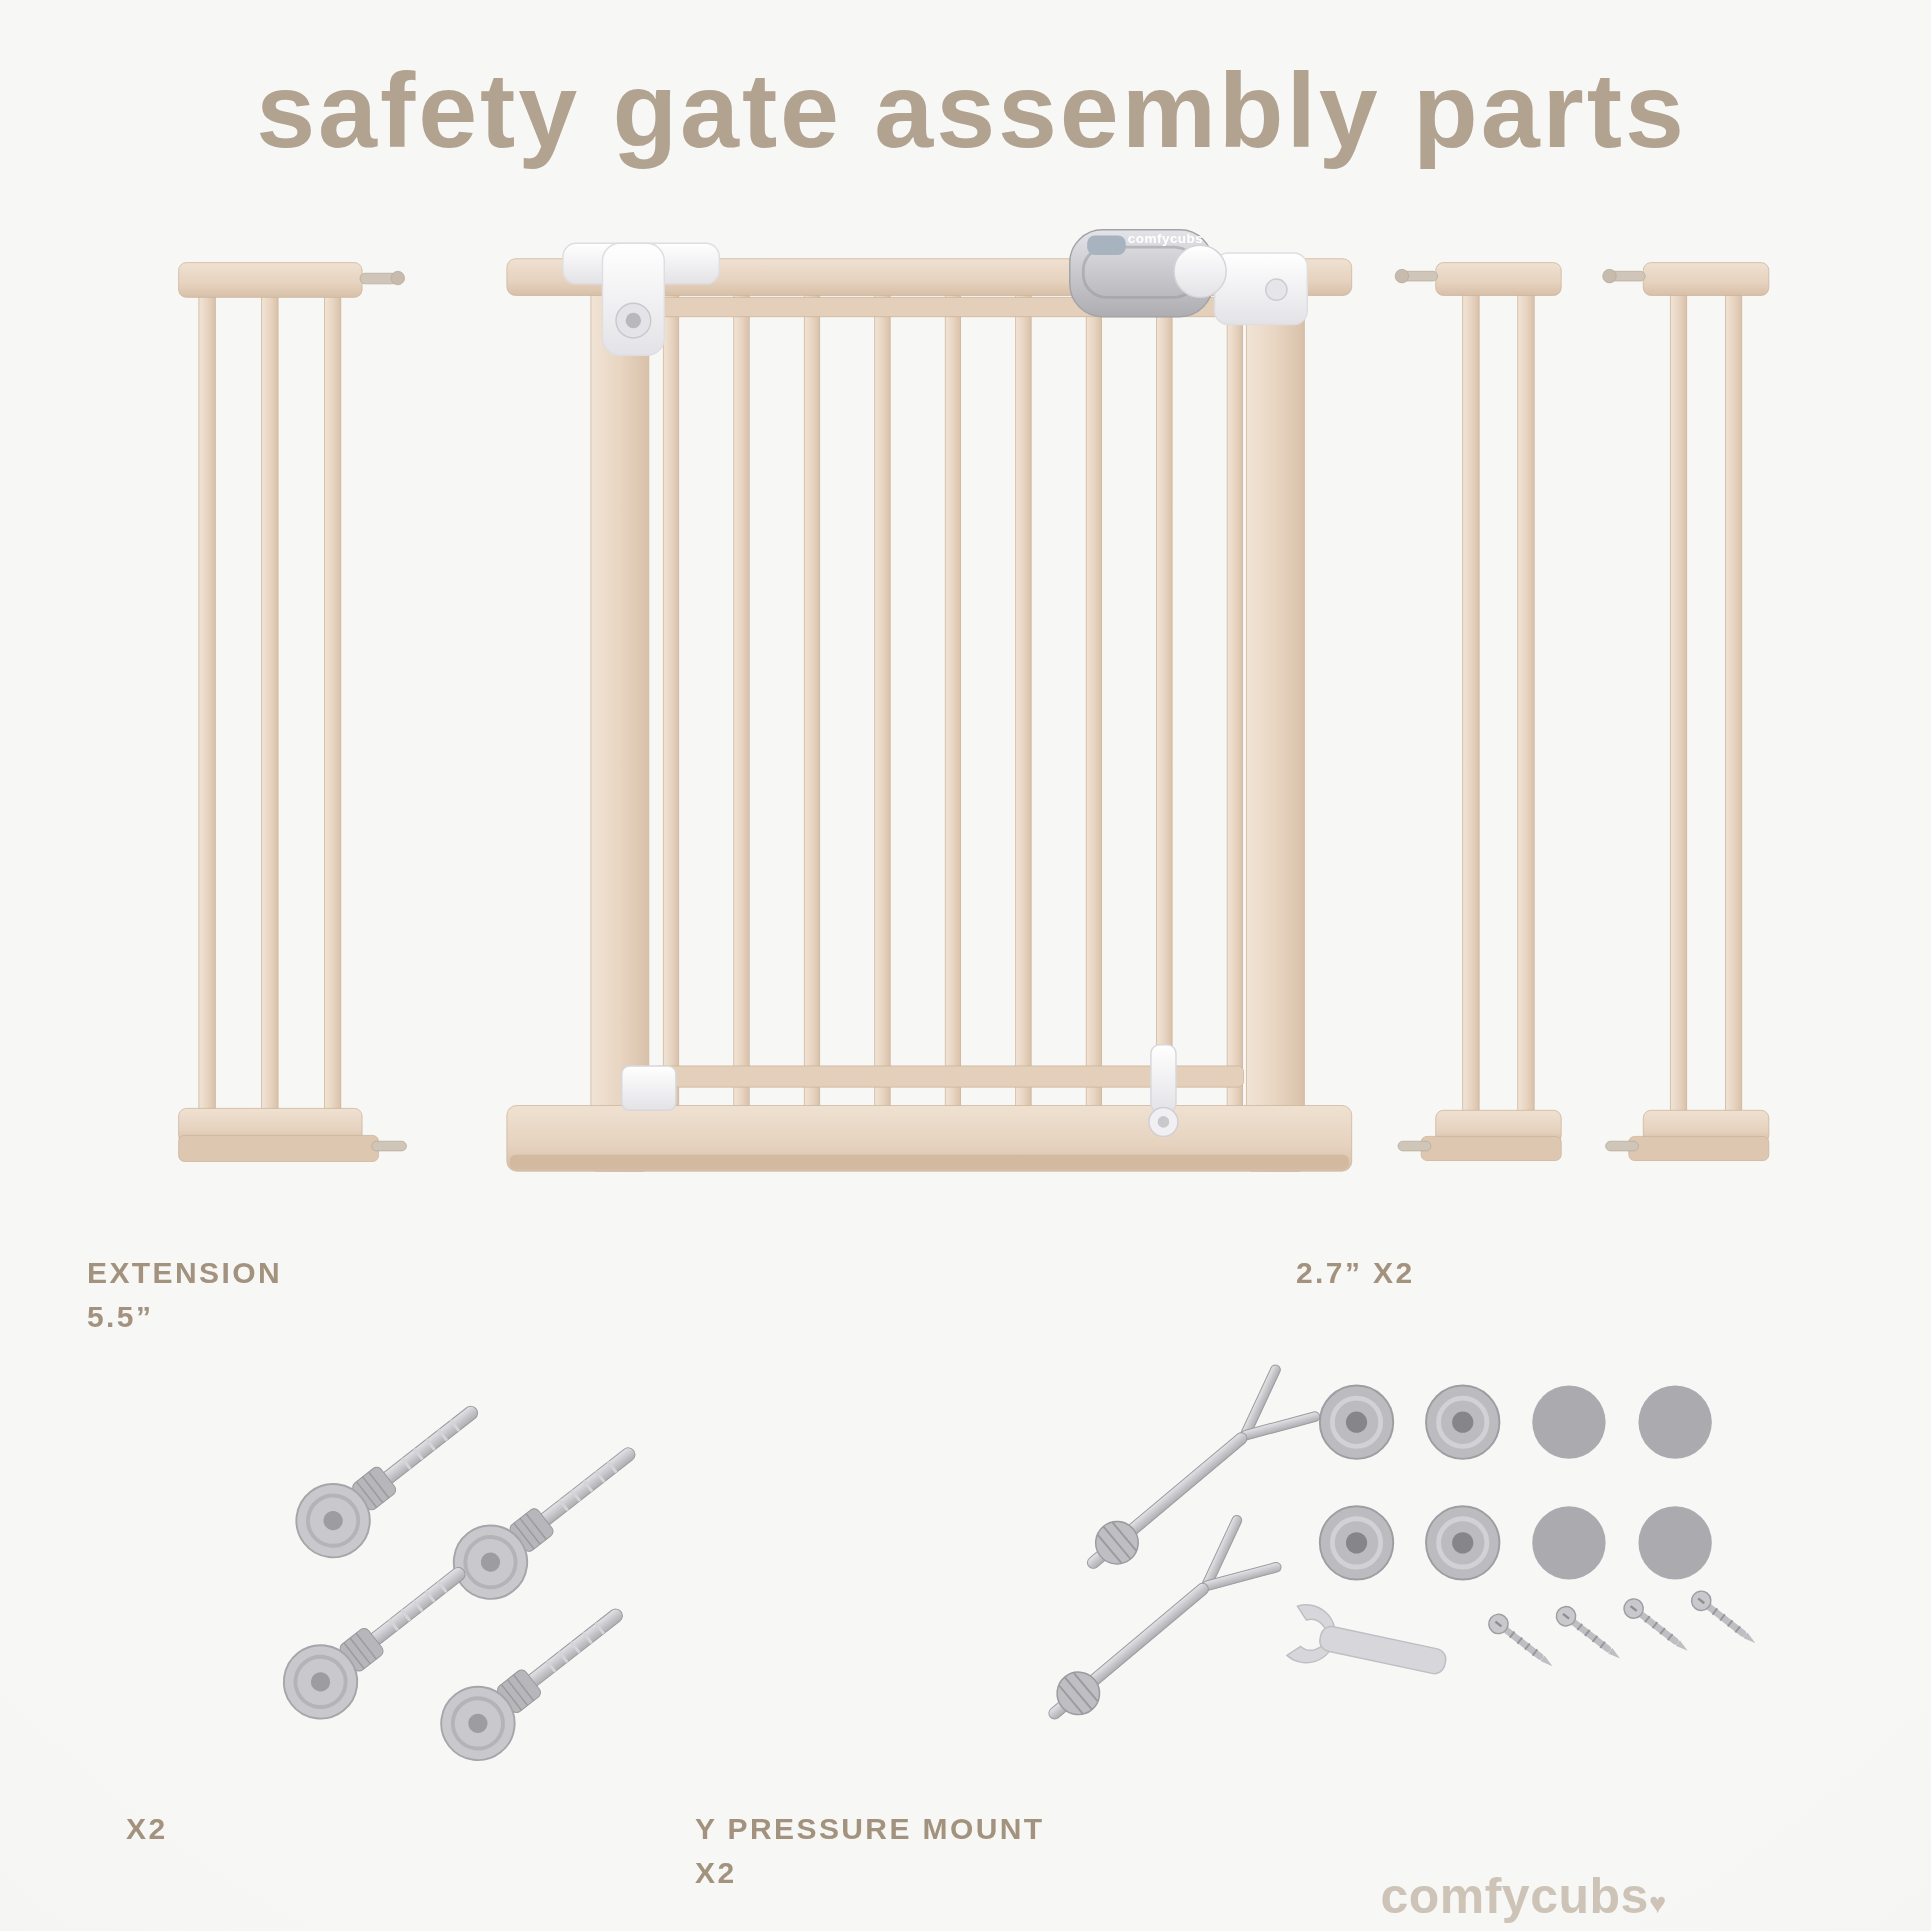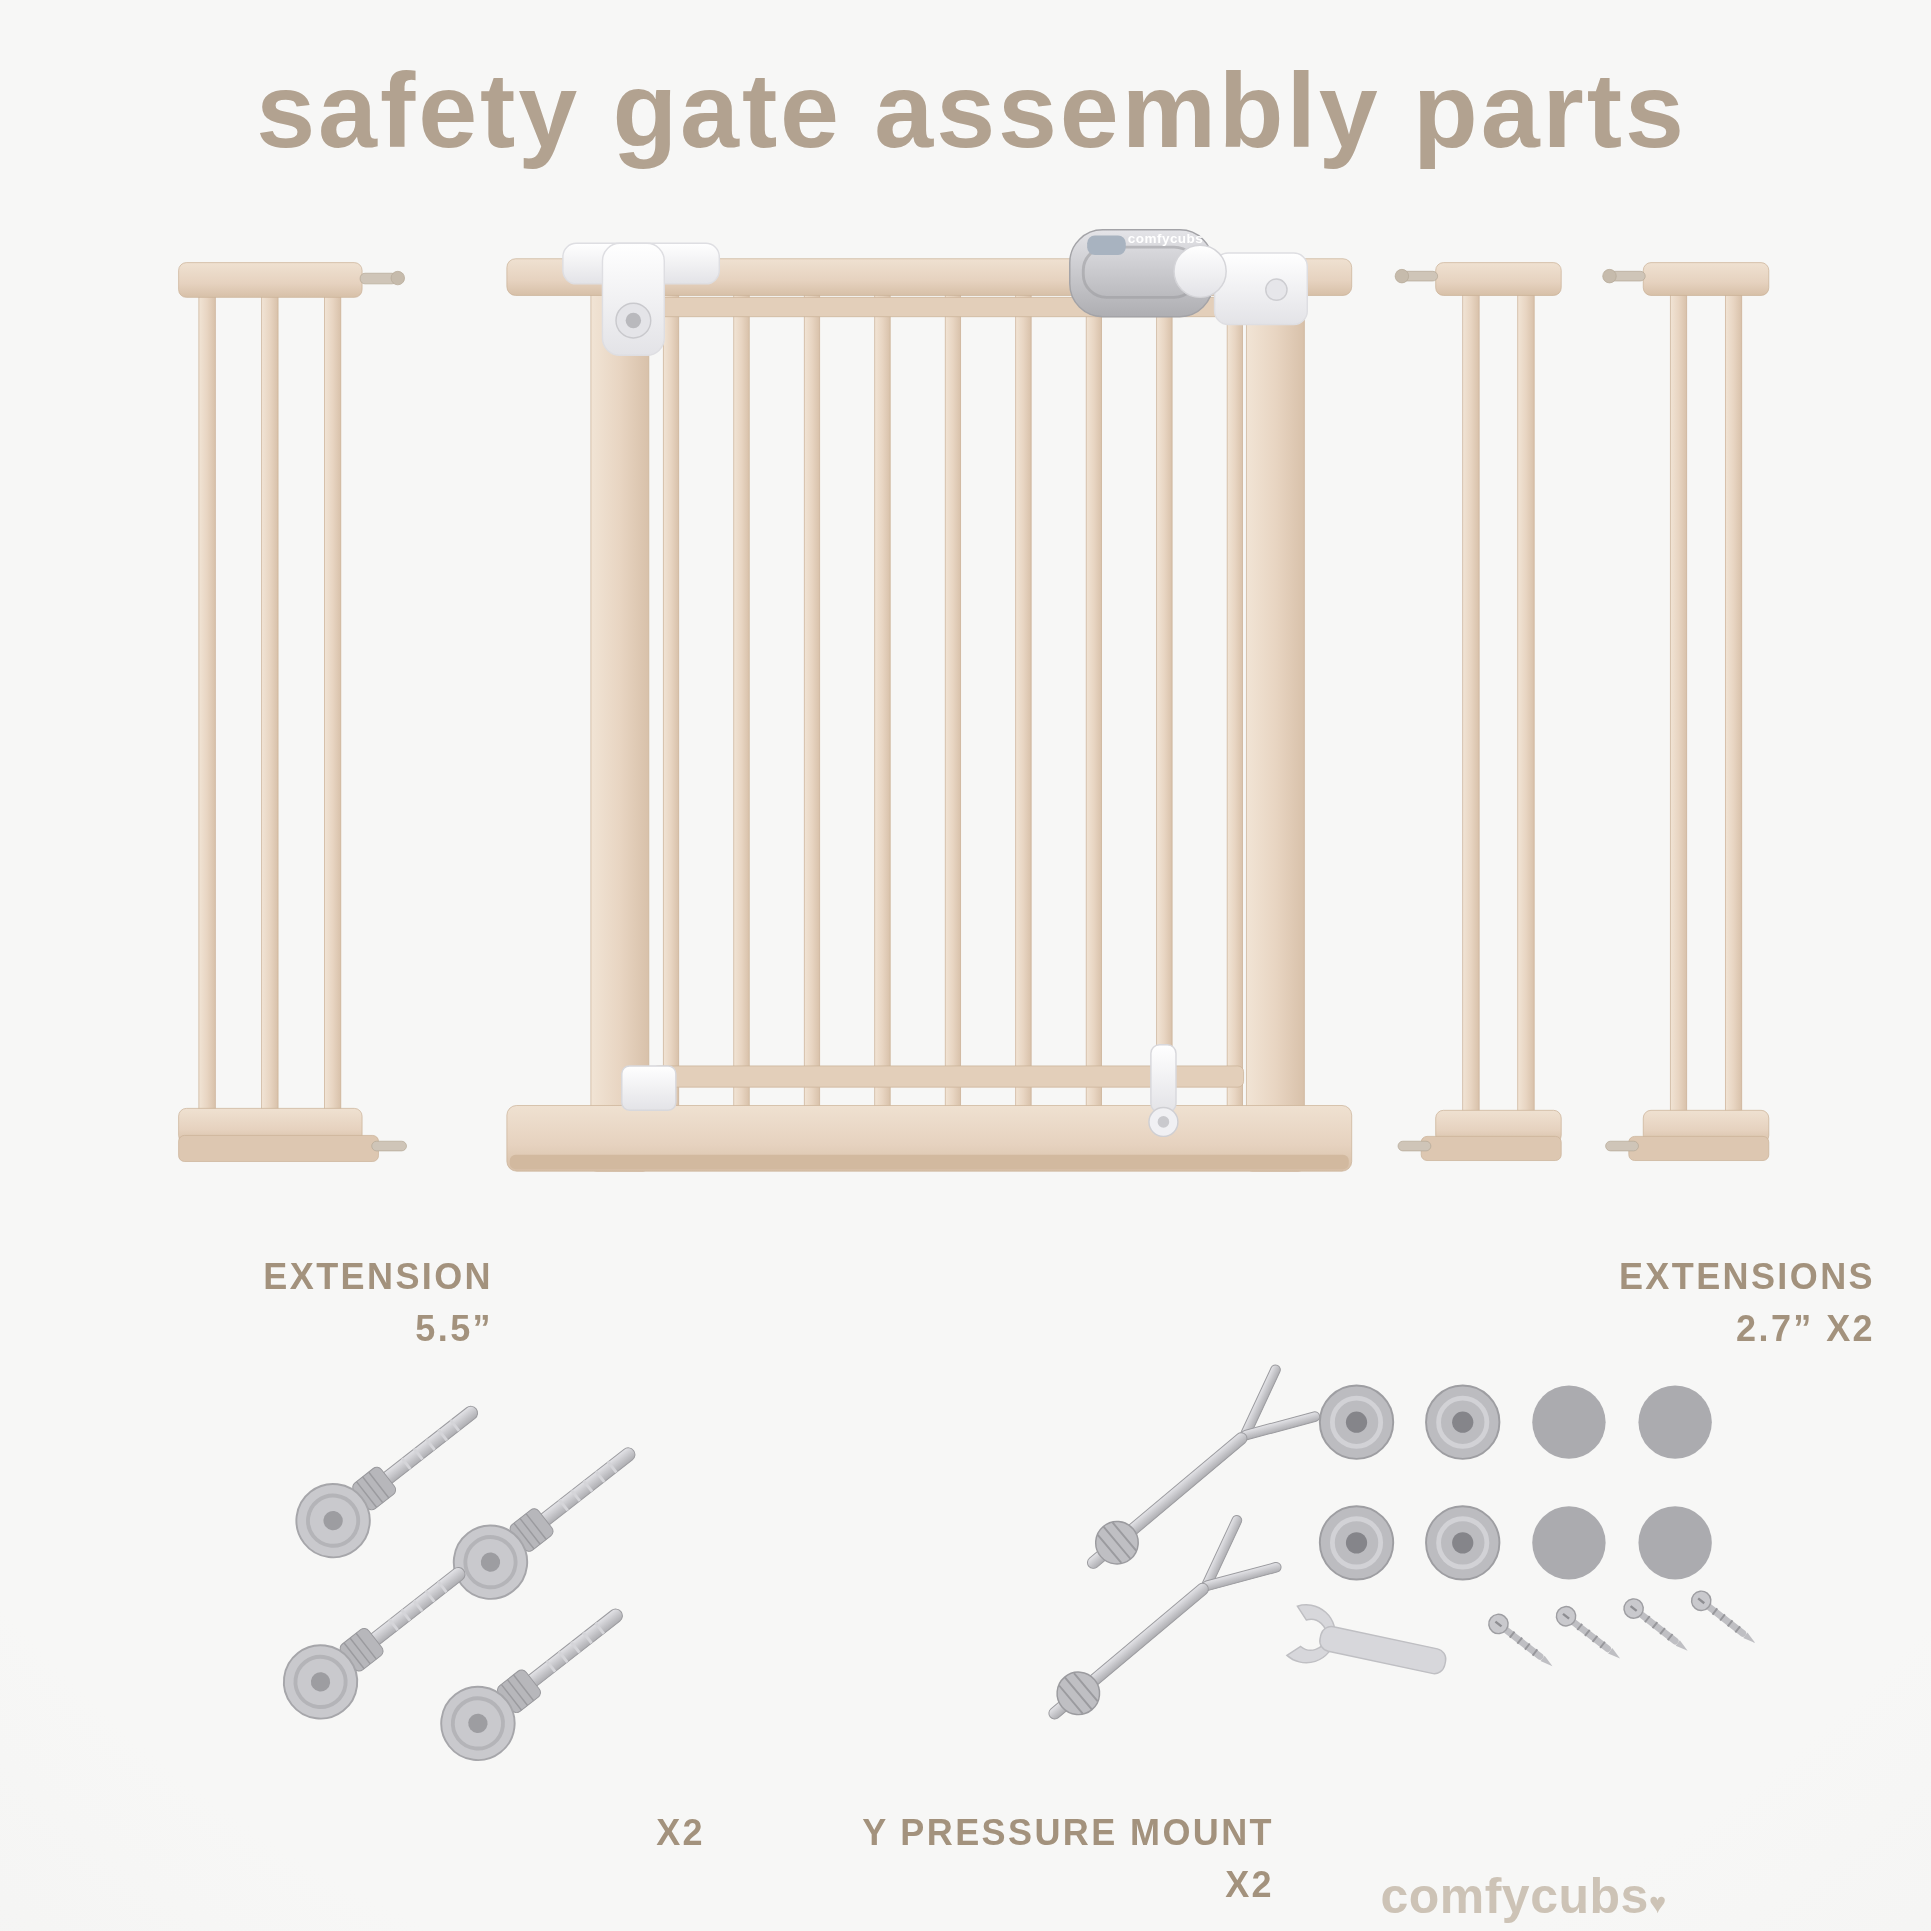--- a/index.html
+++ b/index.html
@@ -9,22 +9,22 @@
     font-family:Liberation Sans, sans-serif;
     padding-left:12px;
   }
   .title{
     position:absolute;top:50px;left:0;right:0;margin:0;
     text-align:center;font-size:106px;font-weight:bold;letter-spacing:2.9px;
     color:#b2a290;
   }
   .art{position:absolute;left:0;top:0;}
   .part-label{
-    position:absolute;text-align:right;font-weight:bold;
-    color:#a3927d;font-size:36px;letter-spacing:2.4px;line-height:1.45;
+    position:absolute;text-align:left;font-weight:bold;
+    color:#a3927d;font-size:30px;letter-spacing:2.4px;line-height:1.45;
   }
   .part-label span{display:block;}
   .brand{
     position:absolute;text-align:center;font-weight:bold;
     color:#cdc3b6;font-size:50px;letter-spacing:0.5px;
   }
   .brand .heart{font-size:29px;vertical-align:baseline;}
 </style>
 </head>
 <body>
@@ -219,21 +219,20 @@
     </g>
   </svg>
 
   <div class="part-label" style="left:87px;top:1251px;width:406px;">
     <span>EXTENSION</span>
     <span>5.5”</span>
   </div>
 
 
   <div class="part-label" style="left:1296px;top:1251px;width:579px;">
-    <span>EXTENSIONS</span>
     <span>2.7” X2</span>
   </div>
 
   <div class="part-label" style="left:126px;top:1807px;width:579px;">
     <span>X2</span>
   </div>
 
   <div class="part-label" style="left:695px;top:1807px;width:579px;">
     <span>Y PRESSURE MOUNT</span>
     <span>X2</span>

